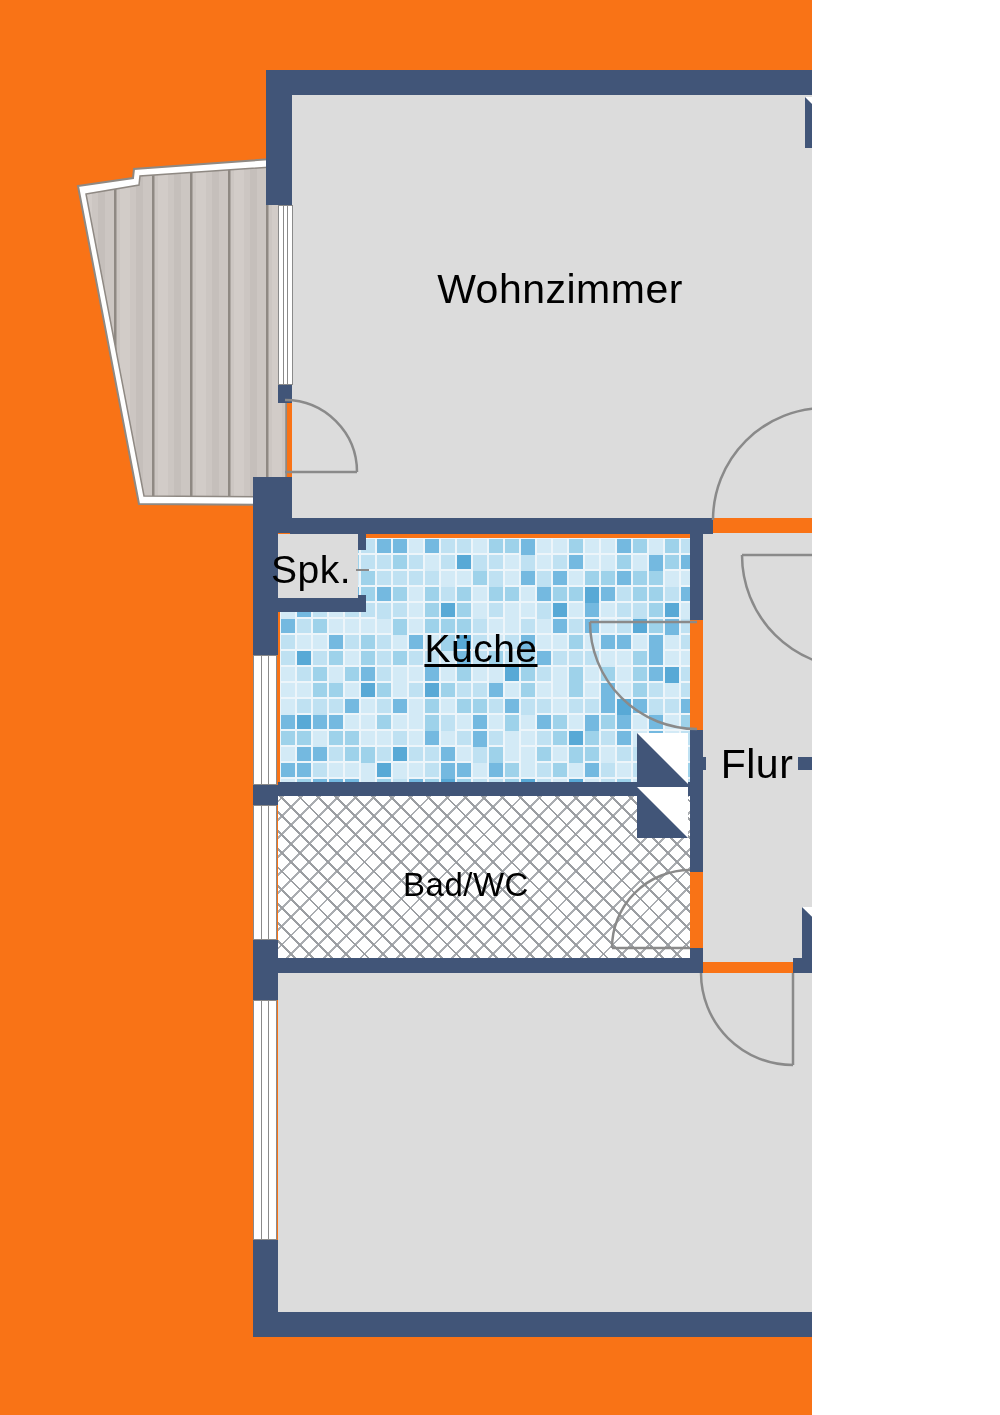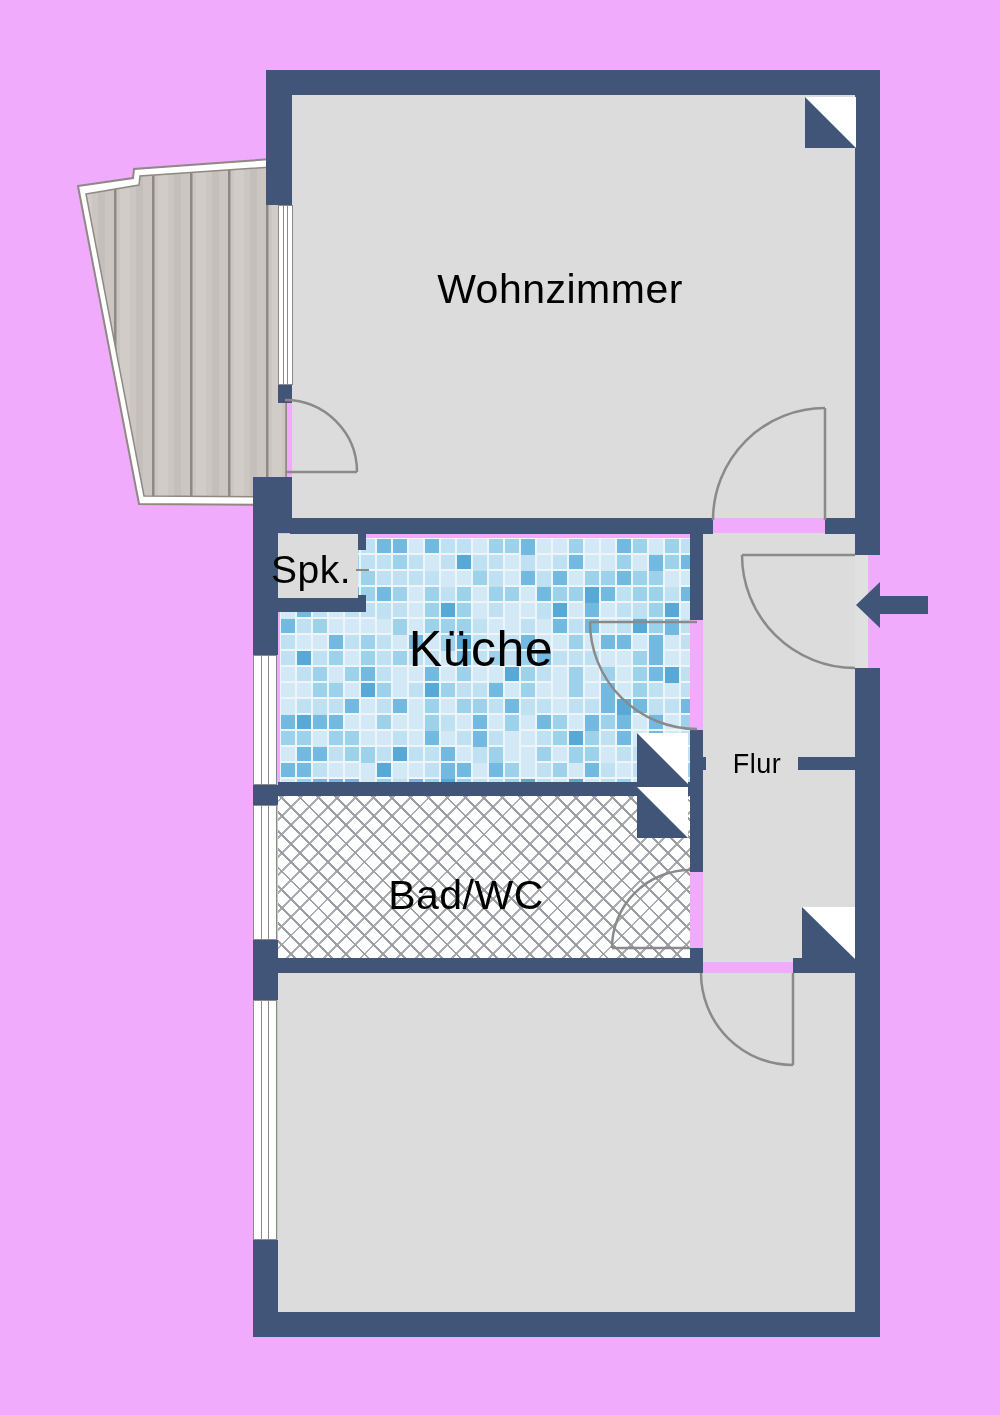--- a/index.html
+++ b/index.html
@@ -1,17 +1,17 @@
 <!DOCTYPE html>
 <html style="--wall: #415578; --floor: #dcdcdc;"><head>
 <meta charset="utf-8">
 <style>
   html,body{margin:0;padding:0;background:#ffffff;}
   #plan{
-    position:relative;width:1000px;height:1415px;background:#f0abfc;overflow:hidden;
+    position:relative;width:812px;height:1415px;background:#f97316;overflow:hidden;
     font-family:"Liberation Sans", sans-serif;
   }
   .wall{position:absolute;background:var(--wall,#415578);}
   .floor{position:absolute;background:var(--floor,#dcdcdc);}
   .floor-light{position:absolute;background:#e0e0e0;}
   .window{
     position:absolute;background:#ffffff;border:1px solid #8a8a8a;box-sizing:border-box;
   }
   .window.v{
     background:
@@ -547,17 +547,17 @@
         <rect x="802" y="907" width="53" height="52" fill="#ffffff"></rect>
         <polygon points="802,907 802,959 855,959" fill="#415578"></polygon>
       </g>
     </g>
 
     <polygon points="856,605 880,582 880,596 928,596 928,614 880,614 880,628" fill="#415578"></polygon>
   </svg>
 
   <div class="room-label" style="left:560px;top:289px;font-size:41px;">Wohnzimmer</div>
   <div class="room-label" style="left:311px;top:570px;font-size:39px;">Spk.</div>
-  <div class="room-label" style="left:481px;top:649px;font-size:50px;">Küche</div>
-  <div class="room-label" style="left:757px;top:764px;font-size:27px;">Flur</div>
-  <div class="room-label" style="left:466px;top:885px;font-size:41px;margin-top:10px;">Bad/WC</div>
+  <div class="room-label" style="left:481px;top:649px;font-size:39px;text-decoration:underline;">Küche</div>
+  <div class="room-label" style="left:757px;top:764px;font-size:41px;">Flur</div>
+  <div class="room-label" style="left:466px;top:885px;font-size:33px;">Bad/WC</div>
 
 </div>
 
 </body></html>

